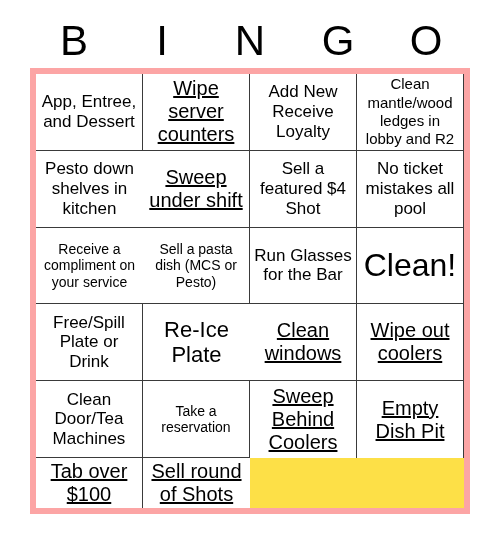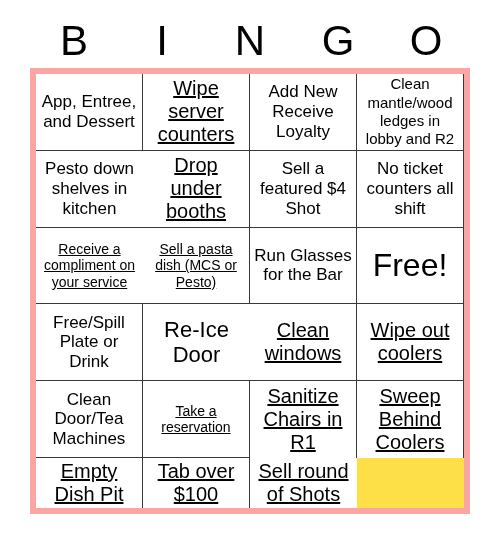--- a/index.html
+++ b/index.html
@@ -80,21 +80,21 @@
     width: 100%;
     line-height: 1.12;
     word-wrap: break-word;
   }
 
   
   .fs-xxl .cell-text { font-size: 32px; line-height: 1.05; }
   .fs-xl  .cell-text { font-size: 22px; line-height: 1.14; }
   .fs-lg  .cell-text { font-size: 20px; line-height: 1.15; text-decoration: underline; }
   .fs-md  .cell-text { font-size: 17px; line-height: 1.16; }
-  .fs-sm  .cell-text { font-size: 14px; line-height: 1.18; text-decoration: underline; }
+  .fs-sm  .cell-text { font-size: 14px; line-height: 1.18; }
   .fs-xs  .cell-text { font-size: 15px; line-height: 1.22; }
 </style>
 </head>
 <body>
 
 <div id="card">
 
   <div id="header">
     <div class="header-letter">B</div>
     <div class="header-letter">I</div>
@@ -115,64 +115,61 @@
         <span class="cell-text">Add New Receive Loyalty</span>
       </div>
     <div class="cell fs-xs">
         <span class="cell-text">Clean mantle/wood ledges in lobby and R2</span>
       </div>
     <div class="cell fs-md col-last">
         <span class="cell-text">Pesto down shelves in kitchen</span>
       </div>
 
     <div class="cell fs-lg">
-        <span class="cell-text">Drop under booths</span>
+        <span class="cell-text">Sweep under shift</span>
       </div>
     <div class="cell fs-md">
         <span class="cell-text">Sell a featured $4 Shot</span>
       </div>
     <div class="cell fs-md">
-        <span class="cell-text">No ticket counters all shift</span>
+        <span class="cell-text">No ticket mistakes all pool</span>
       </div>
     <div class="cell fs-sm col-last">
         <span class="cell-text">Receive a compliment on your service</span>
       </div>
 
     <div class="cell fs-sm">
         <span class="cell-text">Sell a pasta dish (MCS or Pesto)</span>
       </div>
     <div class="cell fs-md">
         <span class="cell-text">Run Glasses for the Bar</span>
       </div>
     <div class="cell fs-xxl">
-        <span class="cell-text">Free!</span>
+        <span class="cell-text">Clean!</span>
       </div>
     <div class="cell fs-md">
         <span class="cell-text">Free/Spill Plate or Drink</span>
       </div>
     <div class="cell fs-xl col-last">
-        <span class="cell-text">Re-Ice Door</span>
+        <span class="cell-text">Re-Ice Plate</span>
       </div>
 
     <div class="cell fs-lg">
         <span class="cell-text">Clean windows</span>
       </div>
     <div class="cell fs-lg">
         <span class="cell-text">Wipe out coolers</span>
       </div>
     <div class="cell fs-md">
         <span class="cell-text">Clean Door/Tea Machines</span>
       </div>
     <div class="cell fs-sm">
         <span class="cell-text">Take a reservation</span>
       </div>
 
-    <div class="cell fs-lg row-last">
-        <span class="cell-text">Sanitize Chairs in R1</span>
-      </div>
     <div class="cell fs-lg row-last">
         <span class="cell-text">Sweep Behind Coolers</span>
       </div>
     <div class="cell fs-lg row-last">
         <span class="cell-text">Empty Dish Pit</span>
       </div>
     <div class="cell fs-lg row-last">
         <span class="cell-text">Tab over $100</span>
       </div>
     <div class="cell fs-lg row-last col-last">

